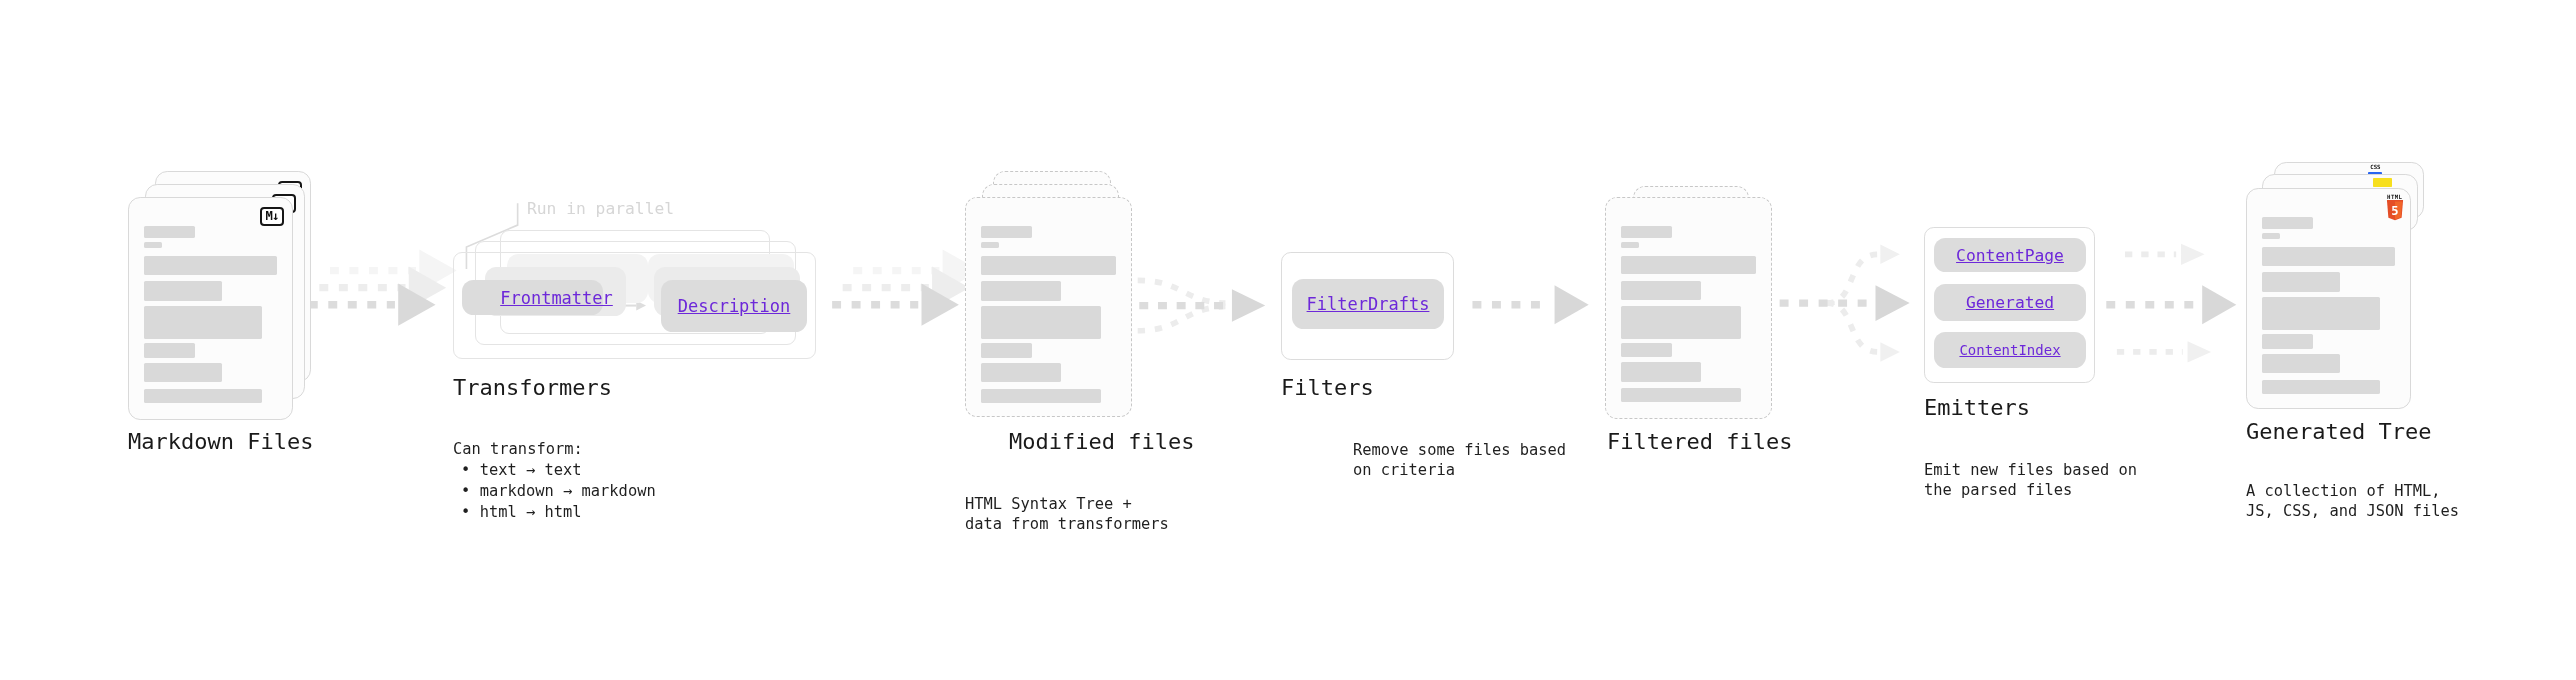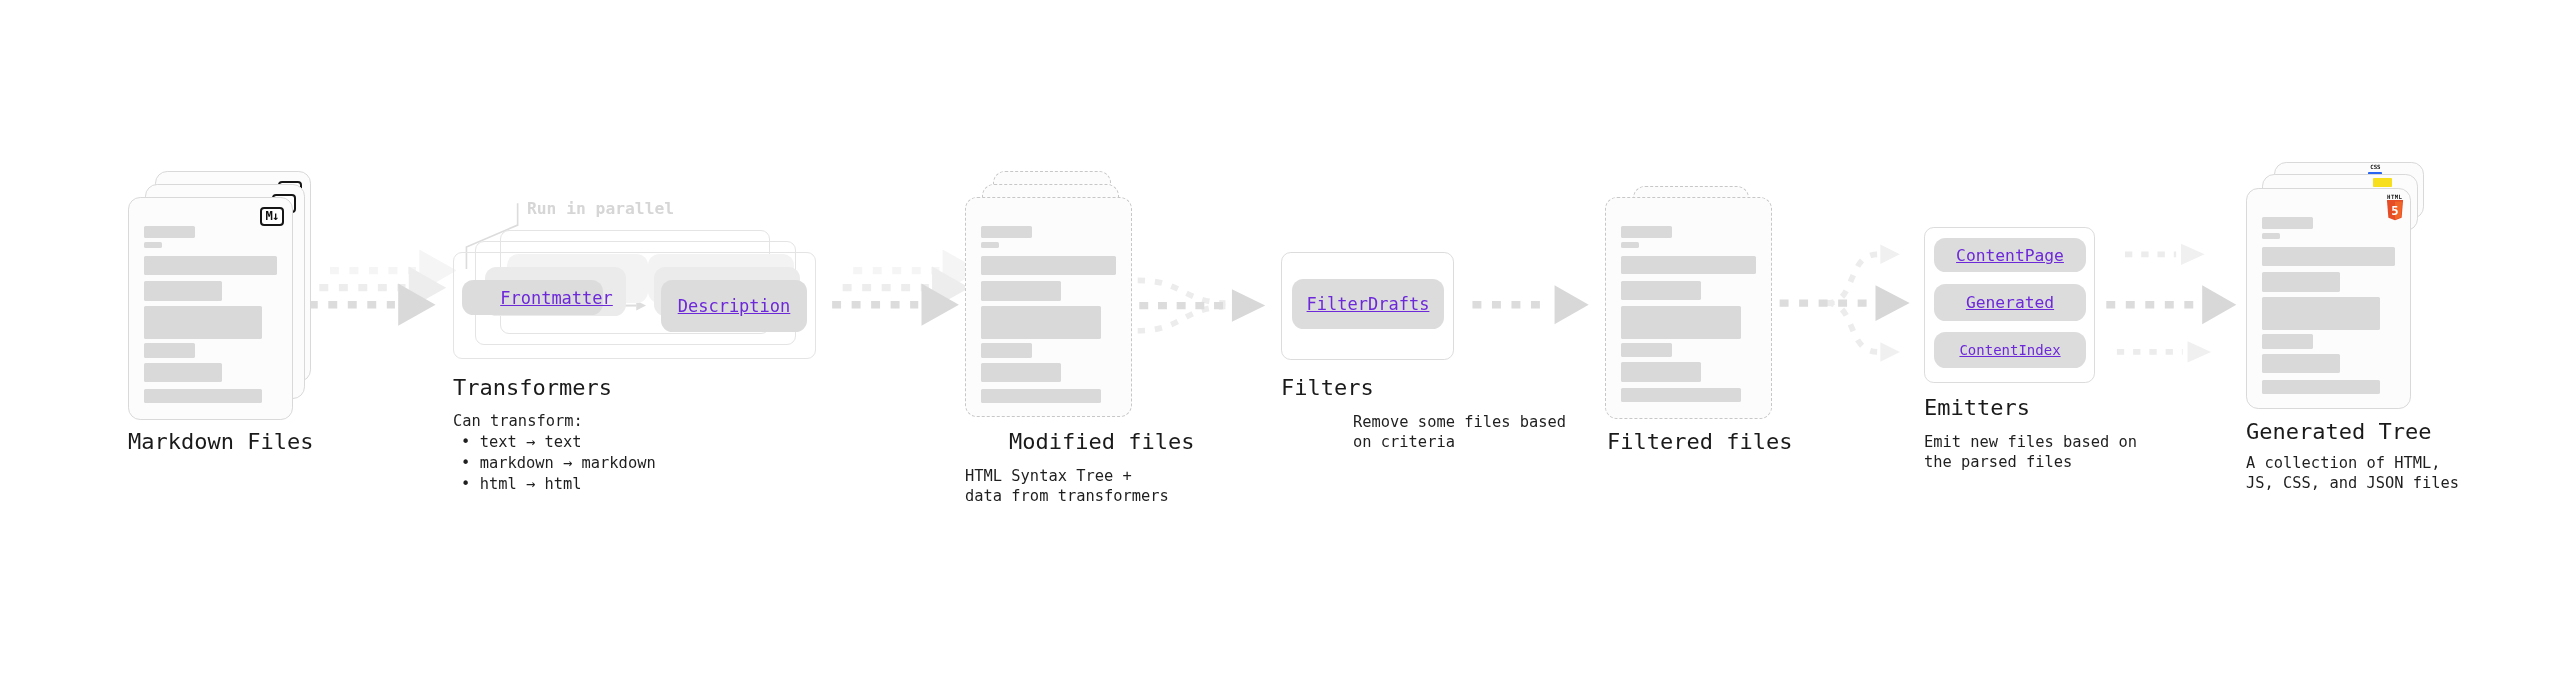--- a/index.html
+++ b/index.html
@@ -34,21 +34,21 @@
   .pill { position:absolute; background:#dcdcdc; border-radius:11.4px; display:flex; align-items:center;
           justify-content:center; color:#6d28d9; font-size:17px; white-space:nowrap;text-decoration:underline; }
   .pill.ghost1 { background:#ebebeb; }
   .pill.ghost2 { background:#f3f3f3; }
 
   
   .obox { position:absolute; border:1.6px solid #e4e4e4; border-radius:9px; background:transparent; }
   .fbox { position:absolute; border:1.6px solid #dcdcdc; border-radius:9.8px; background:transparent; }
 
   .stage-label { position:absolute; z-index:3; font-size:22px; font-weight:500; color:#1a1a1a; white-space:nowrap; }
-  .stage-desc  { position:absolute; z-index:3; font-size:15.4px; line-height:20.3px; color:#1f1f1f; white-space:nowrap; }
+  .stage-desc  { position:absolute; z-index:3; font-size:15.4px; line-height:20.3px; color:#1f1f1f; white-space:nowrap;margin-top:28px; }
   .note { position:absolute; z-index:3; font-size:16.3px; color:#d6d6d6; white-space:nowrap; }
   .bullets div { padding-left:8.1px; line-height:21px; }
   .desc-title { line-height:21px; }
 
   
   .css-badge { position:absolute; width:14px; text-align:center; }
   .css-badge span { display:block; font-size:5.7px; font-weight:800; color:#111; line-height:5.7px; letter-spacing:0; }
   .css-badge .bar { height:3.3px; background:#2965f1; margin-top:0.8px; border-radius:0.8px; }
   .js-badge { position:absolute; background:#f7df1e; width:18.7px; height:9px; border-radius:0.8px; }
   .html-badge { position:absolute; width:19.5px; text-align:center; }
@@ -147,21 +147,21 @@
           <i></i>
           <i></i>
           <i></i>
           <i></i>
           <i></i>
         </div>
     </div>
   </div>
   <div class="stage-label" style="left:128px; top:429px;">Markdown Files</div>
 
-  <div class="note" style="left:527px; top:199px;font-weight:bold;">Run in parallel</div>
+  <div class="note" style="left:527px; top:199px;">Run in parallel</div>
   <div class="stage">
     <div class="obox" style="left:500px; top:230px; width:270px; height:104px;"></div>
     <div class="obox" style="left:475px; top:241px; width:321px; height:104px;"></div>
     <div class="obox" style="left:453px; top:252px; width:363px; height:107px;"></div>
 
     <div class="pill ghost2" style="left:507px; top:254px; width:141px; height:49px;"></div>
     <div class="pill ghost1" style="left:485px; top:267px; width:141px; height:49px;"></div>
     <div class="pill" style="left:462px; top:280px; width:141px; height:35px;padding-left:48px;">Frontmatter</div>
 
     <div class="pill ghost2" style="left:648px; top:254px; width:146px; height:49px;"></div>

